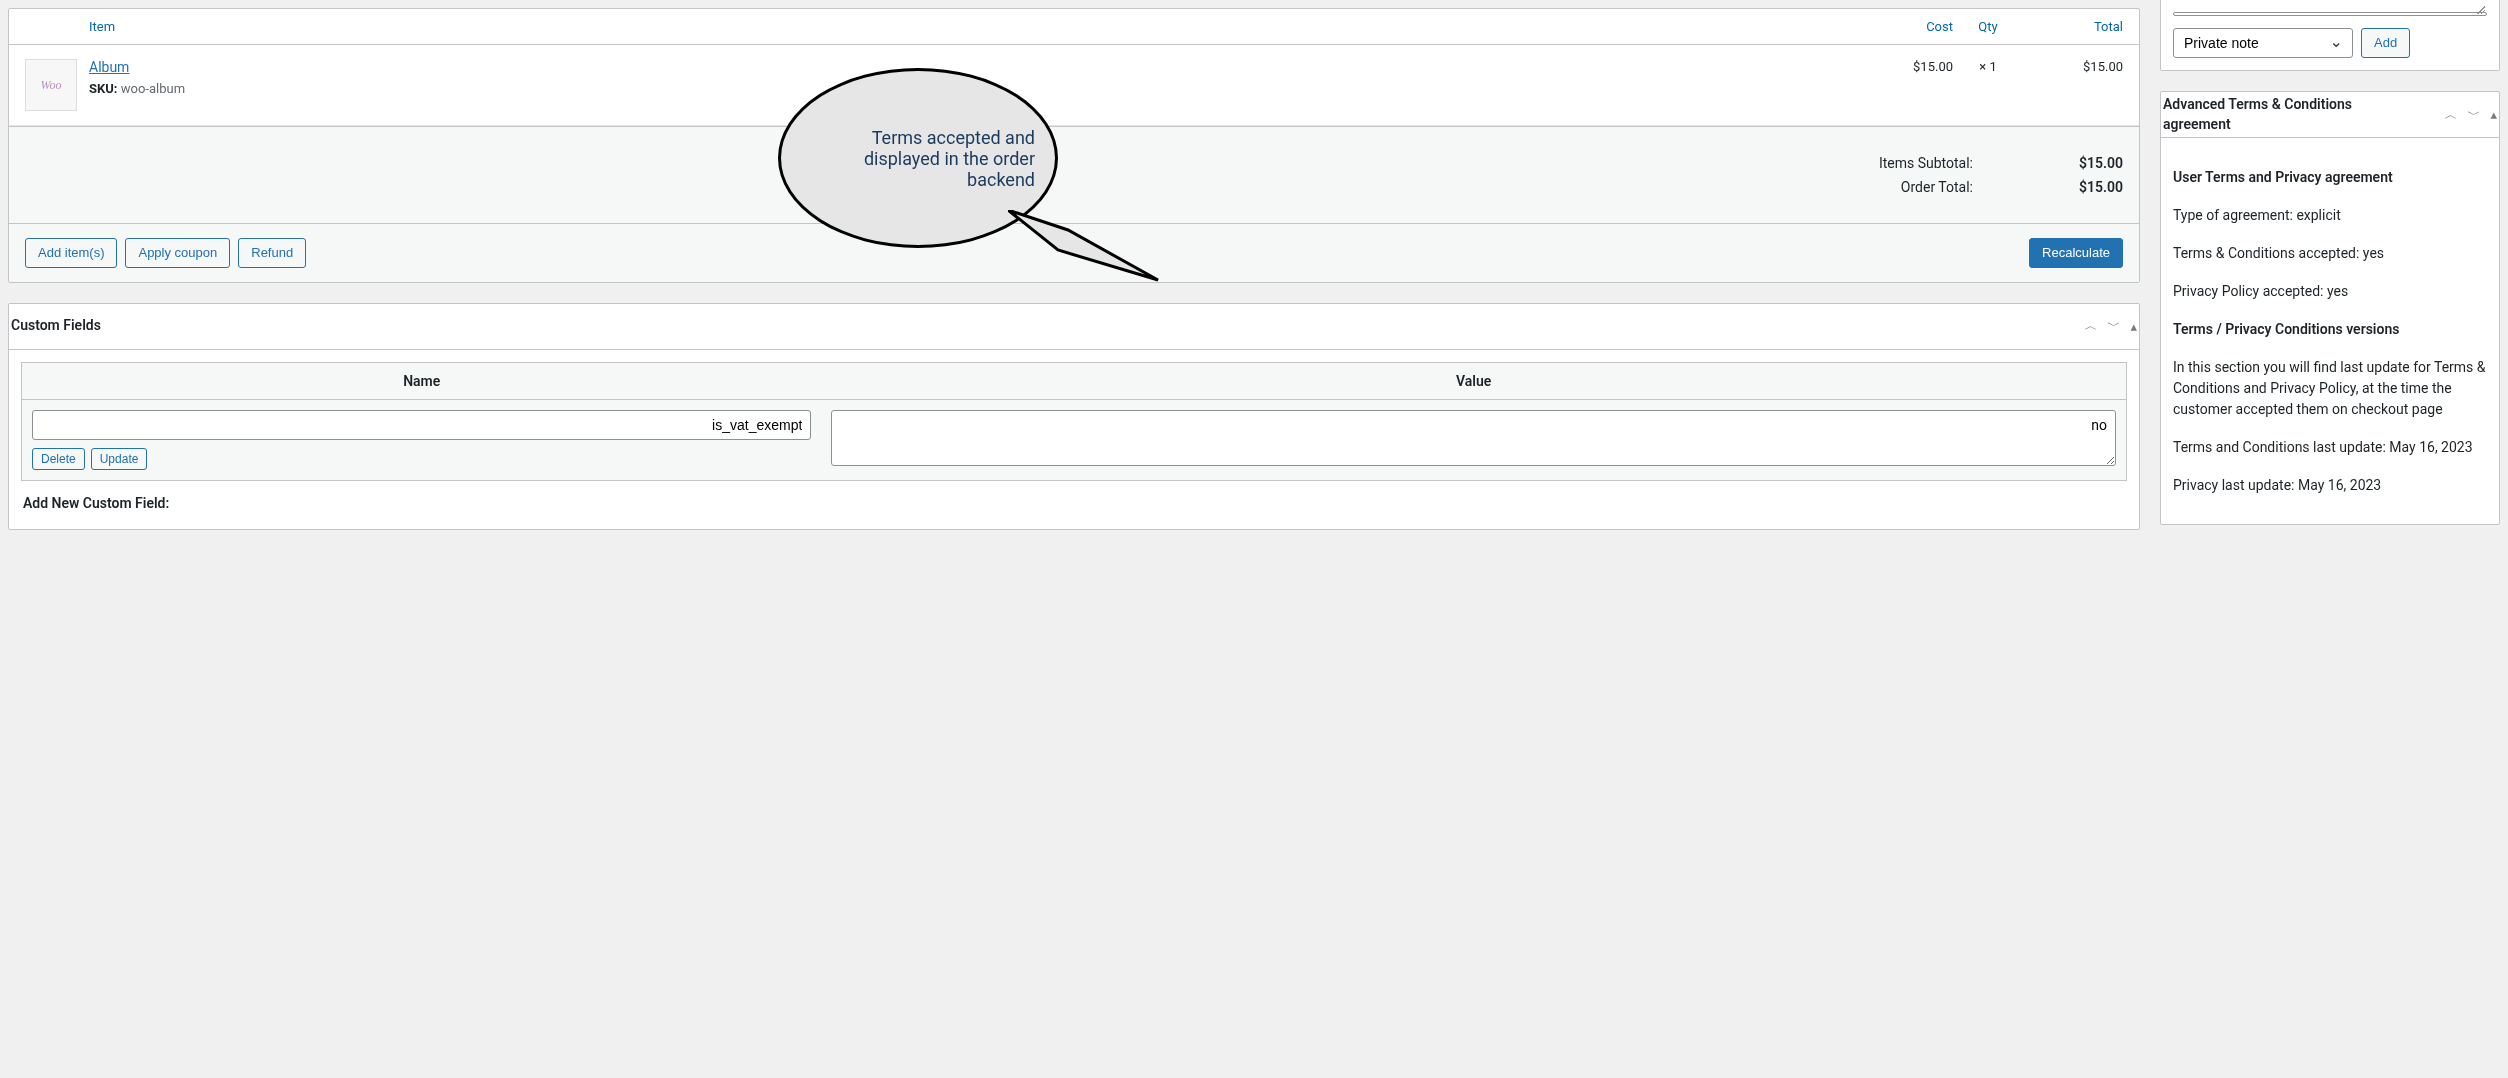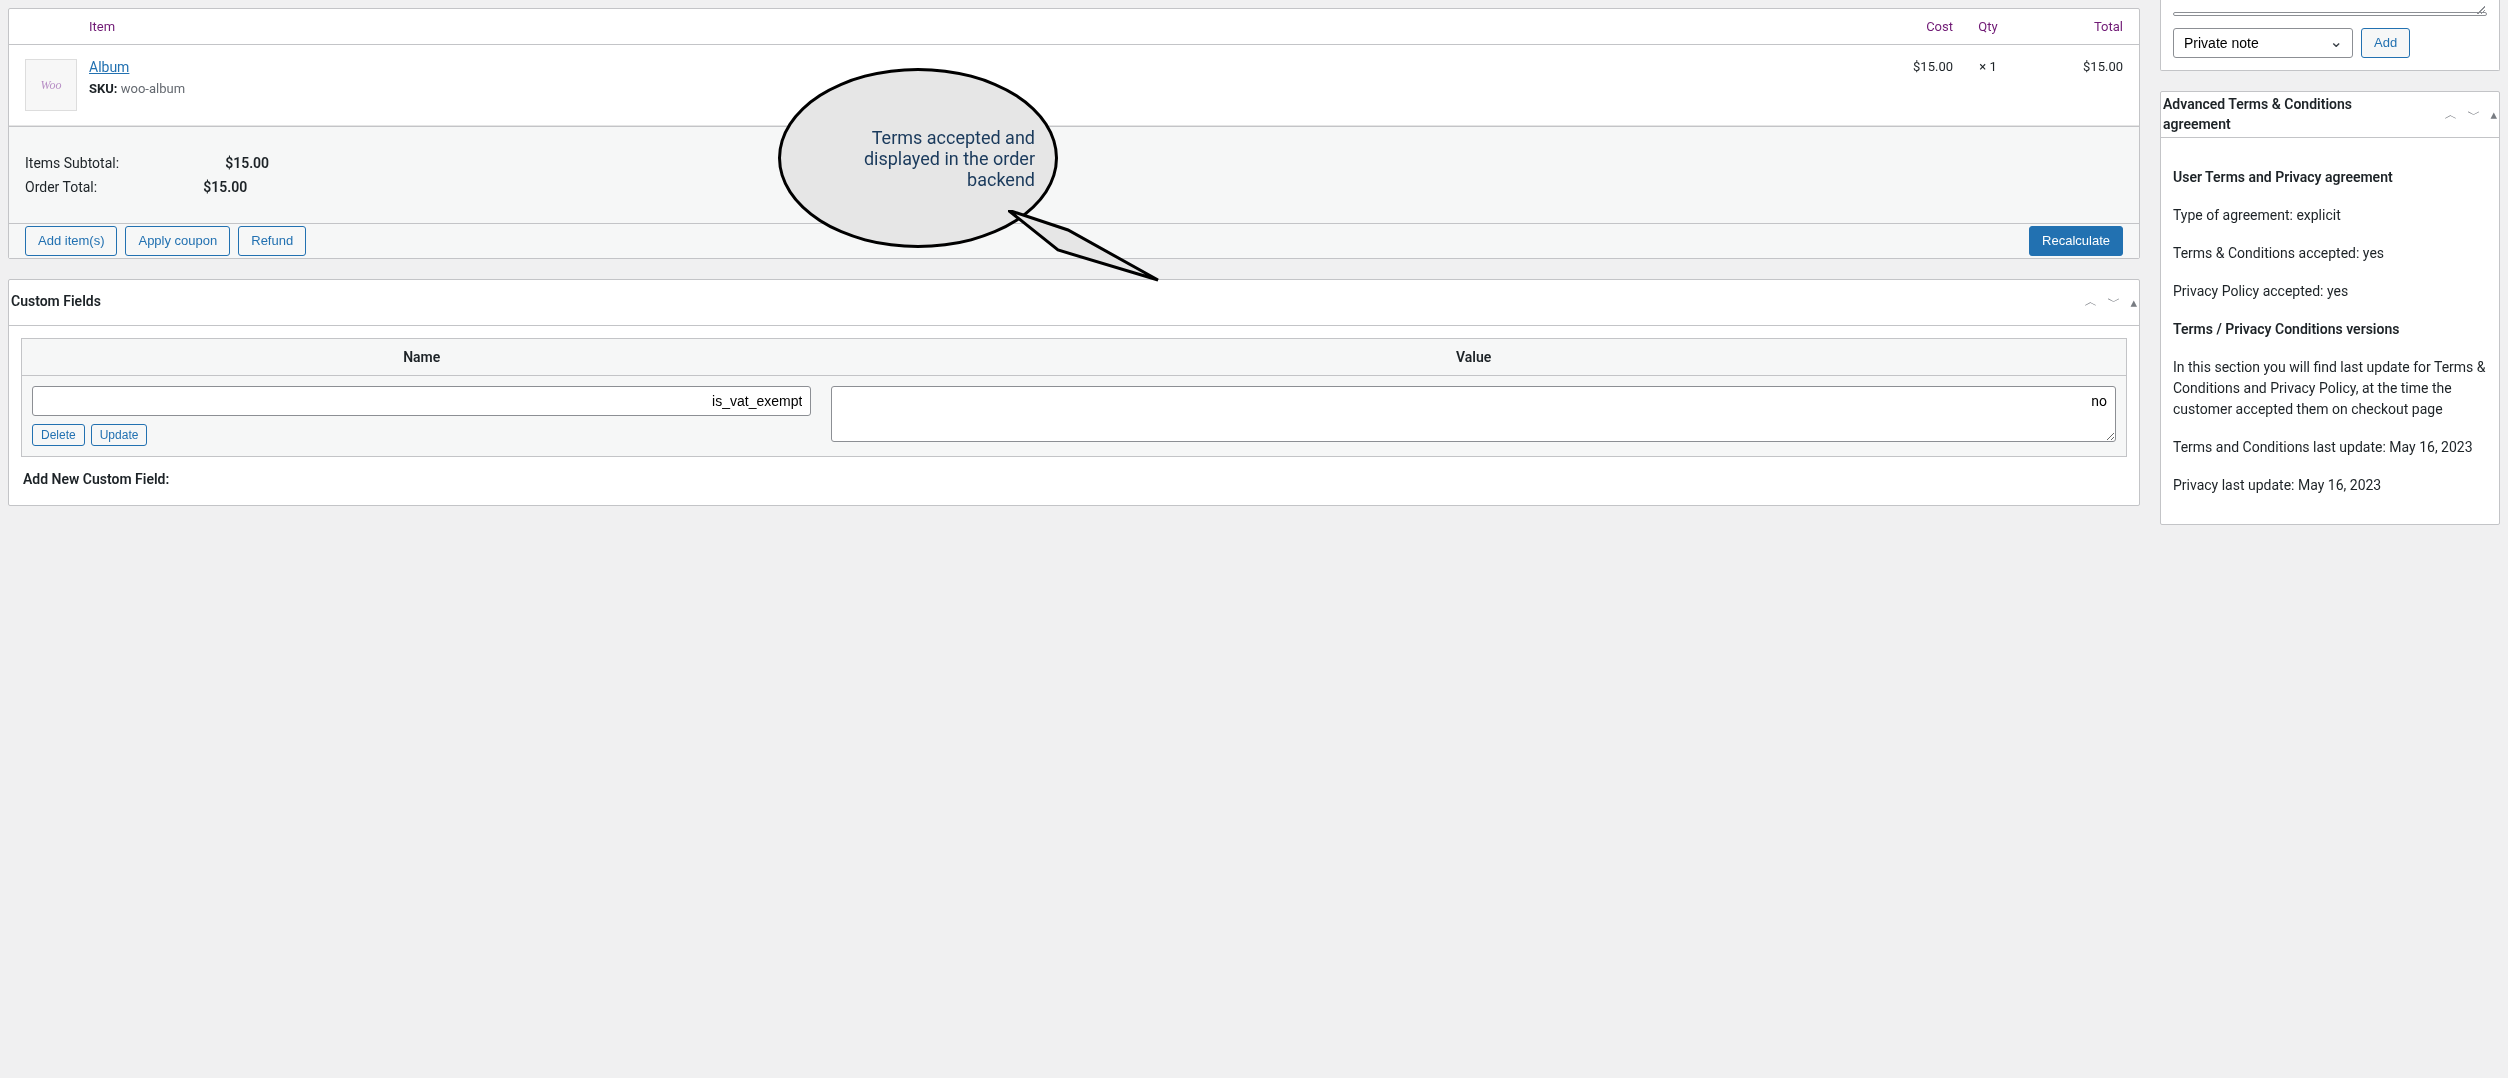--- a/index.html
+++ b/index.html
@@ -44,21 +44,21 @@
     align-items: center;
     color: #787c82;
   }
   .handle-actions span { cursor: pointer; }
   .postbox-inside { padding: 12px; font-size: 13px; }
 
   
   .order-items .head {
     display: flex;
     padding: 10px 16px;
-    color: #701a75;
+    color: #0369a1;
     font-size: 13px;
     border-bottom: 1px solid #c3c4c7;
   }
   .order-items .row {
     display: flex;
     padding: 14px 16px;
     align-items: flex-start;
     border-bottom: 1px solid #e5e5e5;
     background: #fff;
   }
@@ -77,30 +77,31 @@
   .order-items .total-col { width: 100px; text-align: right; }
 
   .order-totals {
     background: #f6f7f7;
     border-top: 1px solid #c3c4c7;
     padding: 20px 16px;
     text-align: right;
   }
   .order-totals .tot-row {
     display: flex;
+    justify-content: flex-end;
     margin: 8px 0;
     font-size: 14px;
   }
   .order-totals .tot-label { margin-right: 60px; }
   .order-totals .tot-val { width: 90px; text-align: right; font-weight: 600; }
 
   .order-actions {
     background: #f6f7f7;
     border-top: 1px solid #c3c4c7;
-    padding: 2px 16px;
+    padding: 14px 16px;
     display: flex;
     gap: 8px;
     align-items: center;
   }
   .order-actions .spacer { flex: 1; }
 
   .btn {
     display: inline-block;
     border: 1px solid #2271b1;
     background: #f6f7f7;

